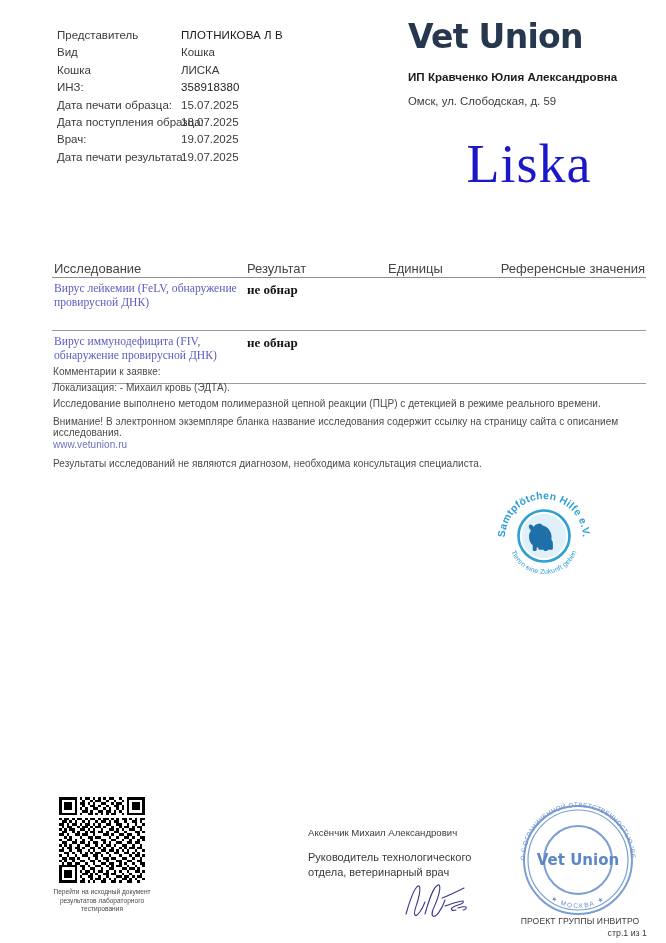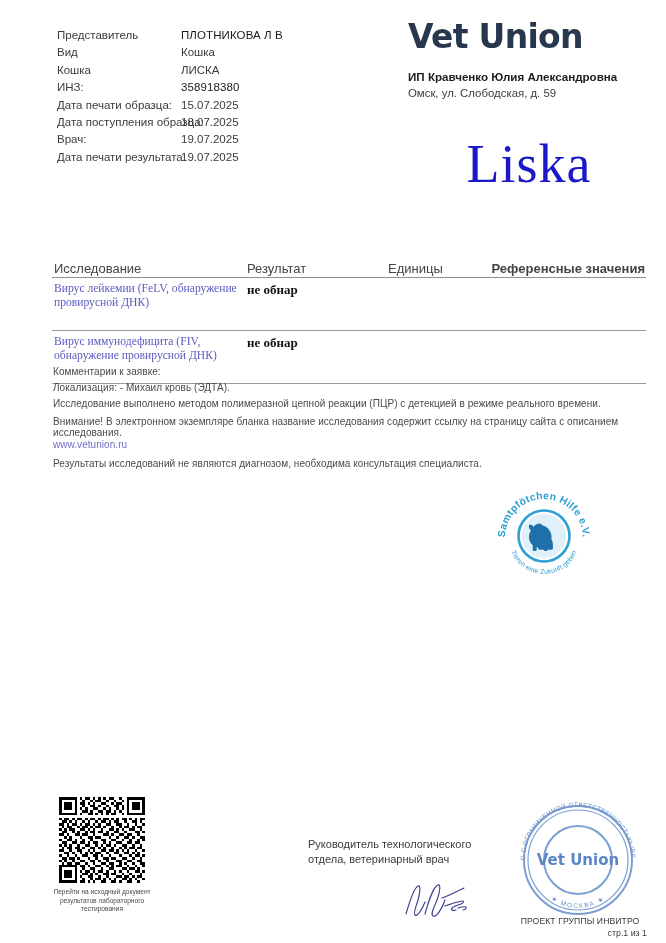--- a/index.html
+++ b/index.html
@@ -48,21 +48,21 @@
     margin-top: 13px;
     font-size: 11.6px;
     font-weight: bold;
     color: #1d1d1d;
     line-height: 15px;
   }
   .brand-addr {
     font-size: 11.4px;
     color: #3b3b3b;
     line-height: 15px;
-    margin-top: 2px;
+    margin-top: 10px;
   }
 
   .petname {
     position: absolute;
     left: 404px;
     top: 134px;
     width: 250px;
     text-align: center;
     font-family: "Liberation Serif", "DejaVu Serif", serif;
     font-size: 54px;
@@ -81,21 +81,21 @@
   .th {
     position: absolute;
     top: 1px;
     font-size: 13px;
     color: #444;
     white-space: nowrap;
   }
   .th-study  { left: 2px; }
   .th-result { left: 195px; }
   .th-units  { left: 336px; }
-  .th-ref    { right: 1px; font-weight: bold; }
+  .th-ref    { right: 1px; }
 
   .trow {
     position: relative;
     border-bottom: 1.1px solid #9a9a9a;
     min-height: 44px;
     padding: 4px 0 4px 0;
     font-family: Liberation Serif, serif;
   }
   .cell-study {
     position: absolute;
@@ -333,20 +333,21 @@
       <path d="M9 29h2v1H9zM12 29h1v1h-1zM14 29h1v1h-1zM17 29h2v1h-2zM20 29h2v1h-2zM24 29h1v1h-1zM27 29h1v1h-1zM31 29h1v1h-1z"></path>
       <path d="M8 30h1v1H8zM11 30h2v1h-2zM15 30h1v1h-1zM18 30h1v1h-1zM22 30h2v1h-2zM25 30h2v1h-2zM28 30h1v1h-1zM30 30h2v1h-2z"></path>
       <path d="M9 31h1v1H9zM12 31h1v1h-1zM14 31h2v1h-2zM17 31h1v1h-1zM19 31h1v1h-1zM21 31h1v1h-1zM24 31h2v1h-2zM27 31h1v1h-1zM29 31h1v1h-1zM32 31h1v1h-1z"></path>
       <path d="M8 32h2v1H8zM11 32h1v1h-1zM13 32h1v1h-1zM16 32h2v1h-2zM20 32h2v1h-2zM23 32h1v1h-1zM26 32h2v1h-2zM30 32h1v1h-1z"></path>
     </g>
   </svg>
   <div class="qr-caption">Перейти на исходный документ результатов лабораторного тестирования</div>
 </div>
 
 <div class="signblock">
+  <div class="sign-name">Аксёнчик Михаил Александрович</div>
   <div class="sign-role">Руководитель технологического отдела, ветеринарный врач</div>
 </div>
 
 <div class="signature">
   <svg viewBox="0 0 96 44" width="96" height="44">
     <g fill="none" stroke="#3a3a8c" stroke-width="1.1" stroke-linecap="round">
       <path d="M8 34 C12 20, 16 8, 20 6 C23 5, 22 13, 20 20 C18 27, 15 33, 17 35 C19 37, 24 30, 27 22"></path>
       <path d="M27 34 C31 20, 35 7, 40 5 C43 4, 42 12, 39 20 C36 28, 32 34, 35 36 C38 38, 44 29, 47 20"></path>
       <path d="M44 18 C50 16, 58 12, 66 8"></path>
       <path d="M47 26 C52 24, 58 22, 64 21 C66 20.6, 66 23, 63 24 C60 25, 56 26, 54 28 C52 30, 55 31, 58 30"></path>

